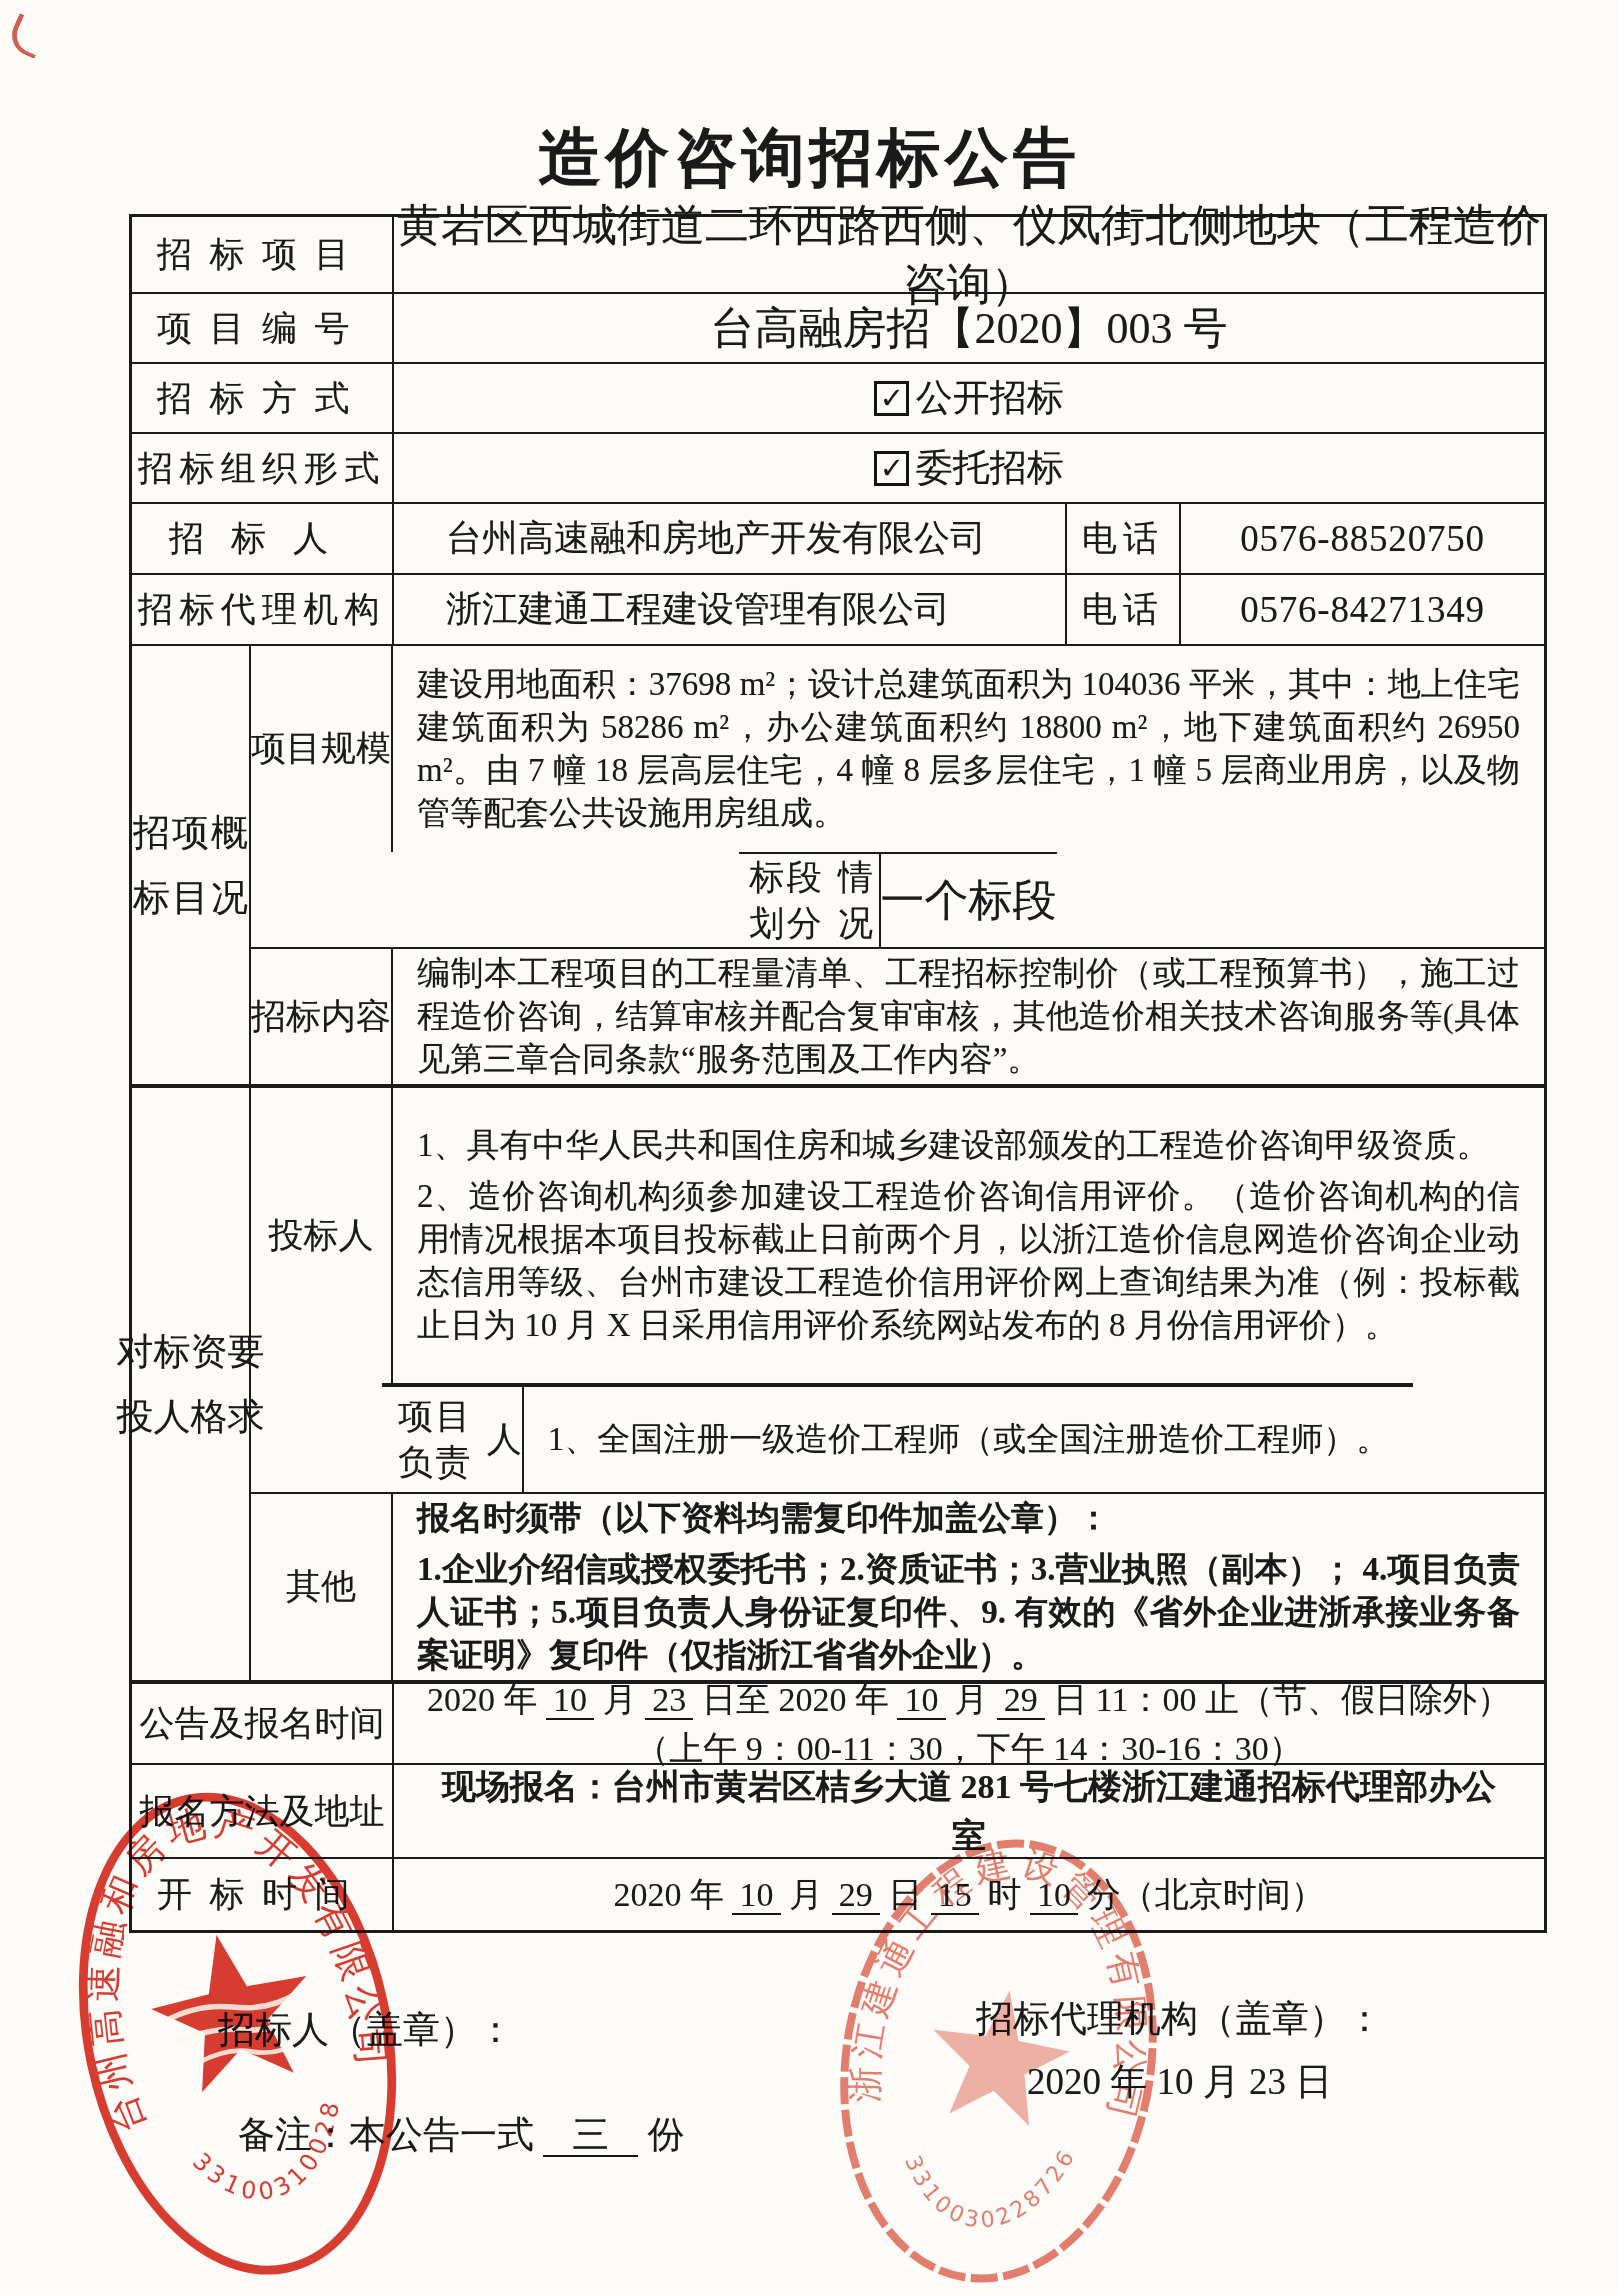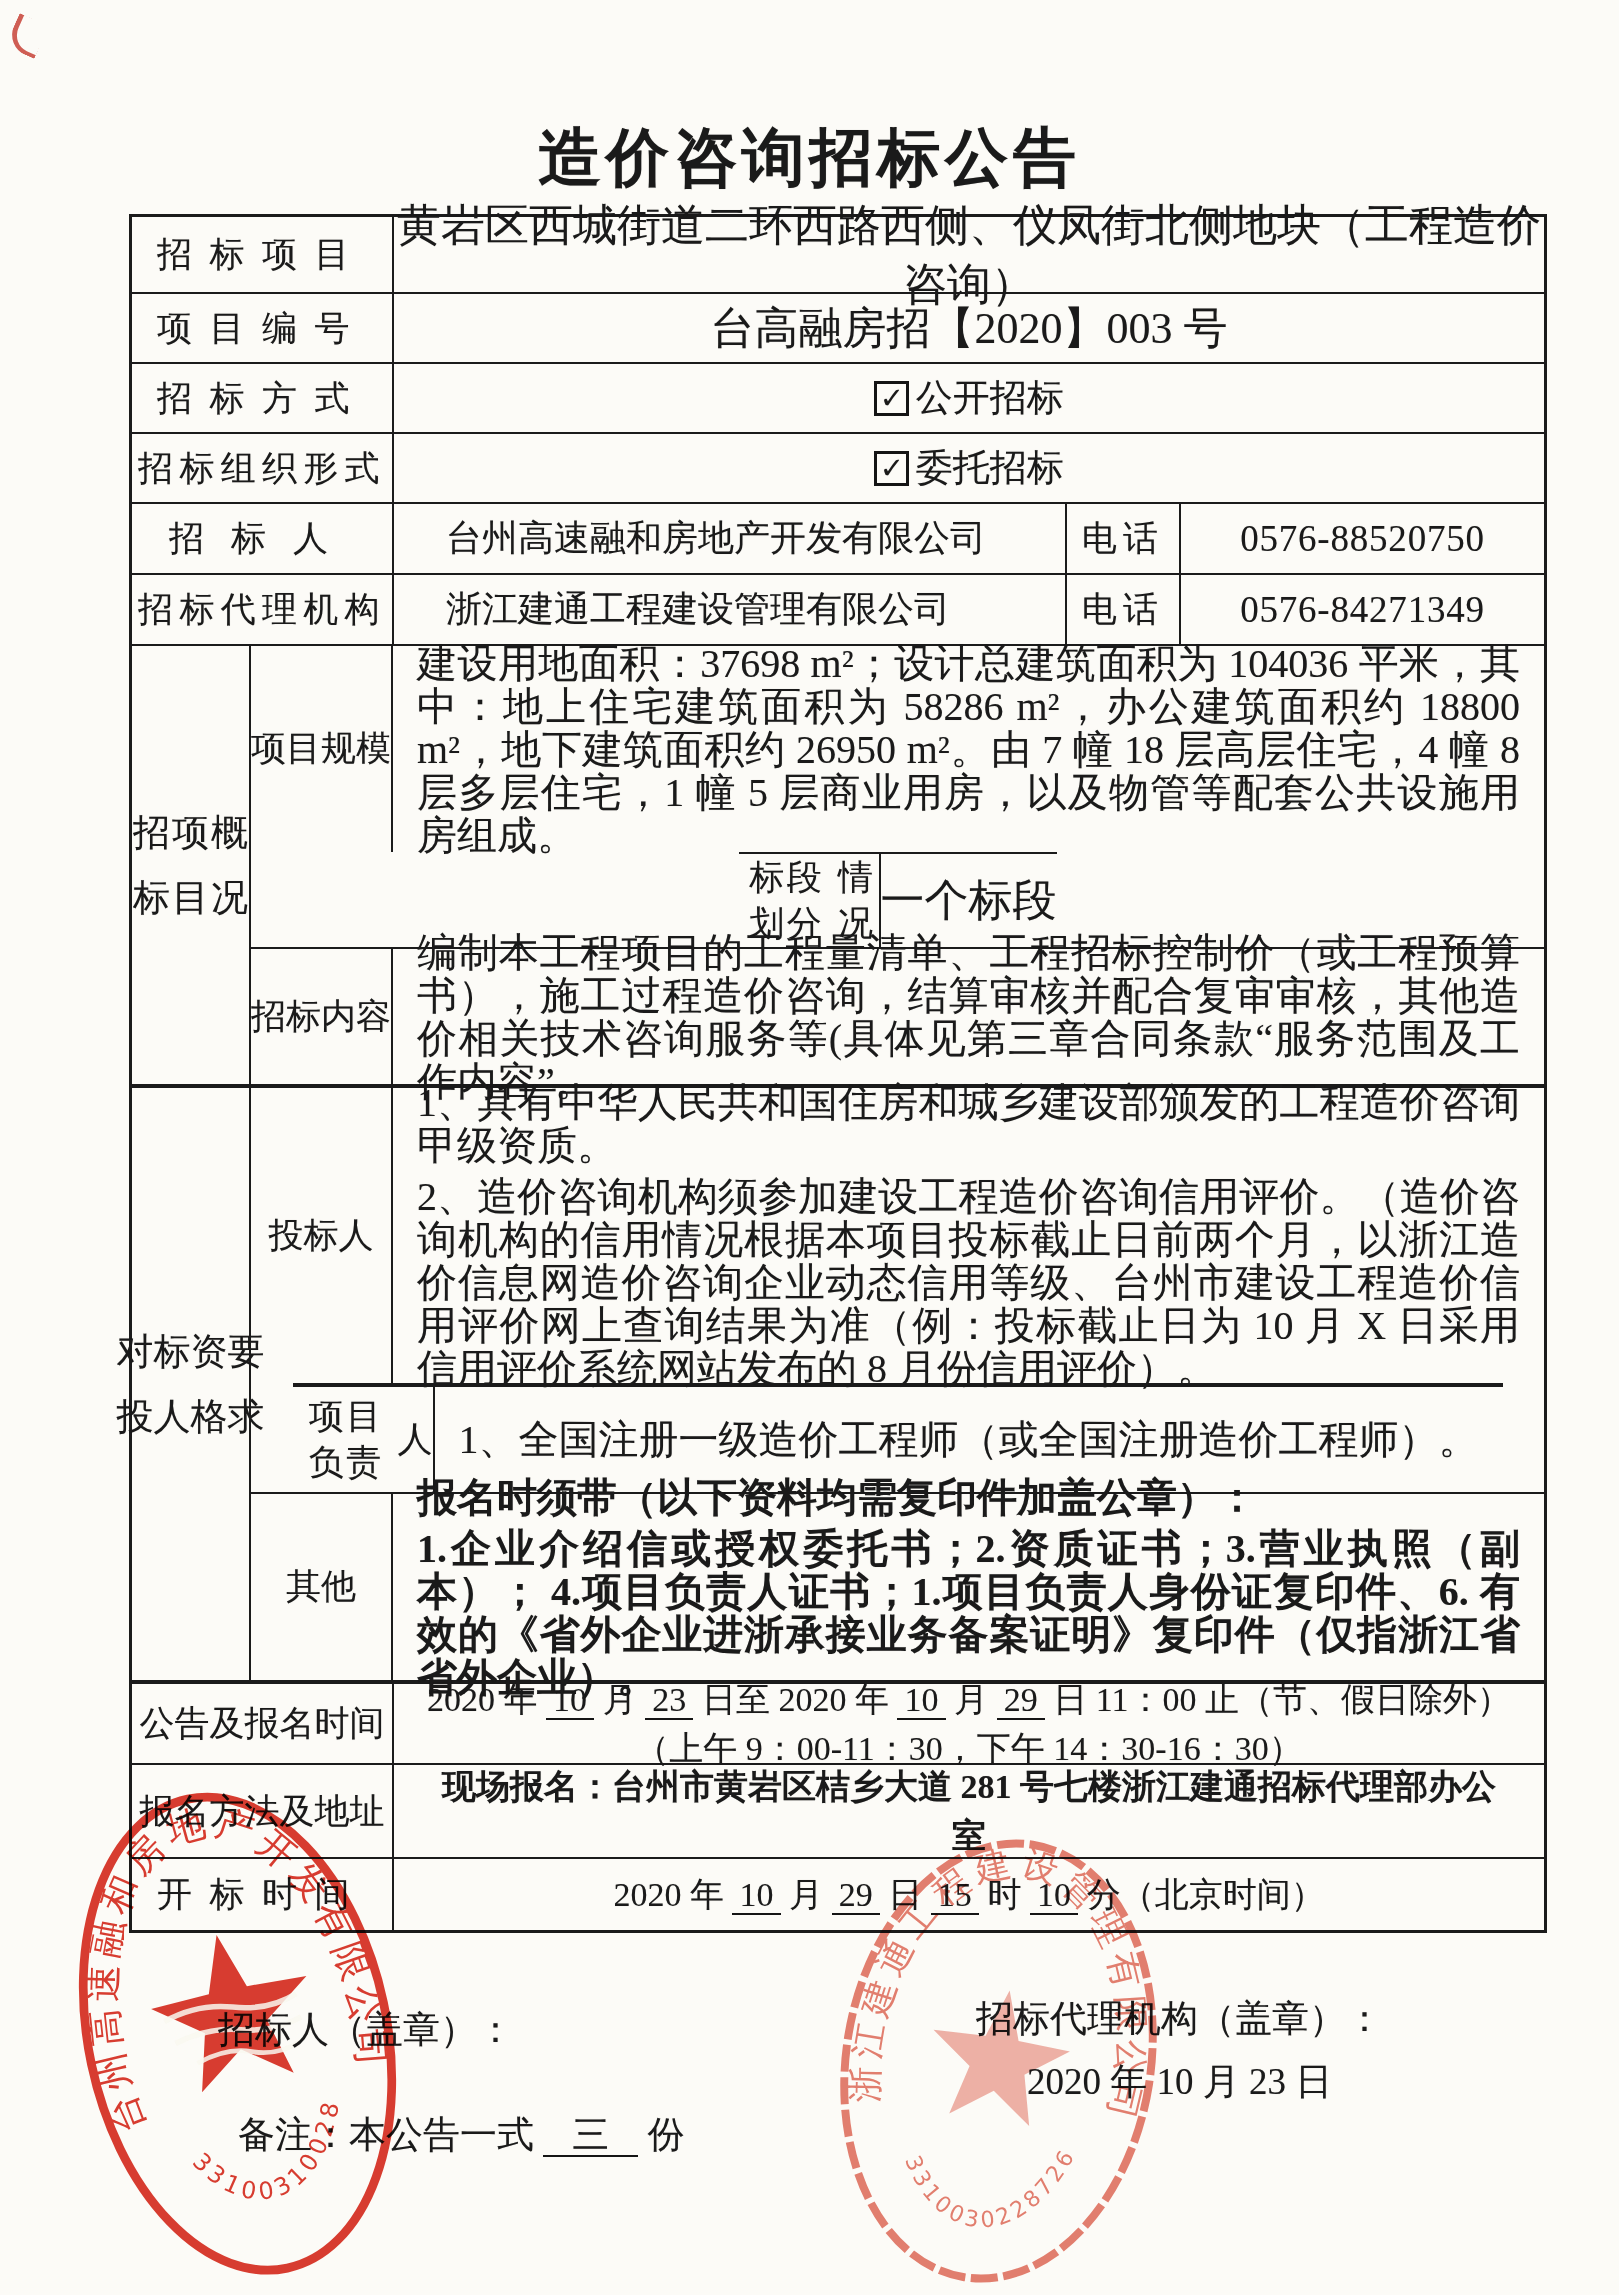--- a/index.html
+++ b/index.html
@@ -26,21 +26,21 @@
   .telco{width:673px;justify-content:flex-start;padding-left:52px;font-size:36px}
   .tellab{width:114px;font-size:35px;letter-spacing:6.3px}
   .telval{font-size:37px;letter-spacing:0.8px}
   .gcol{width:117px;font-size:37px;line-height:65px;text-align:center}
   .gsub{flex:1;display:flex;flex-direction:column;min-width:0}
   .sub{display:flex;border-top:2.4px solid #1b1b1b;box-sizing:border-box}
   .sub:first-child{border-top:none}
   .sub.thick{border-top-width:4.8px}
   .sublab{width:140px;font-size:35px;text-align:center;line-height:46px}
   .content{flex-direction:column;justify-content:center;align-items:stretch;padding:9.5px 24px}
-  .content p{margin:0;font-size:40px;line-height:43px;text-align:justify}
+  .content p{margin:0;font-size:33px;line-height:43px;text-align:justify}
   .content p + p{margin-top:8px}
   .bold p{font-weight:bold}
   .twoline{flex-direction:column;justify-content:center;font-size:34px;line-height:49px}
   .twoline div{text-align:center}
   .u{border-bottom:2.4px solid #151515;padding:0 7.1px}
   .checkbox{display:inline-flex;width:29px;height:29px;border:3.2px solid #141414;
             align-items:center;justify-content:center;margin-right:6.3px;vertical-align:-4.8px;
             font-size:29px;font-weight:bold;line-height:1;font-family:"DejaVu Sans",sans-serif}
   .chk-row{font-size:37px}
   .gcol .ln{letter-spacing:20.6px;margin-right:-20.6px}
@@ -166,21 +166,21 @@
             <span class="ln">人</span>
           </div>
         <div class="cell content grow">
           <p>1、全国注册一级造价工程师（或全国注册造价工程师）。</p>
         </div>
       </div>
       <div class="sub" style="height:188px">
         <div class="cell sublab">其他</div>
         <div class="cell content grow bold">
           <p>报名时须带（以下资料均需复印件加盖公章）：</p>
-          <p>1.企业介绍信或授权委托书；2.资质证书；3.营业执照（副本）； 4.项目负责人证书；1.项目负责人身份证复印件、6. 有效的《省外企业进浙承接业务备案证明》复印件（仅指浙江省省外企业）。</p>
+          <p>1.企业介绍信或授权委托书；2.资质证书；3.营业执照（副本）； 4.项目负责人证书；5.项目负责人身份证复印件、9. 有效的《省外企业进浙承接业务备案证明》复印件（仅指浙江省省外企业）。</p>
         </div>
       </div>
     </div>
   </div>
 
   <div class="tr thick" style="height:83px">
     <div class="cell lab ls0">公告及报名时间</div>
     <div class="cell twoline grow">
       <div><span>2020 年 </span><span class="u">10</span><span> 月 </span><span class="u">23</span><span> 日至 2020 年 </span><span class="u">10</span><span> 月 </span><span class="u">29</span><span> 日 11：00 止（节、假日除外）</span></div>
       <div>（上午 9：00-11：30，下午 14：30-16：30）</div>

